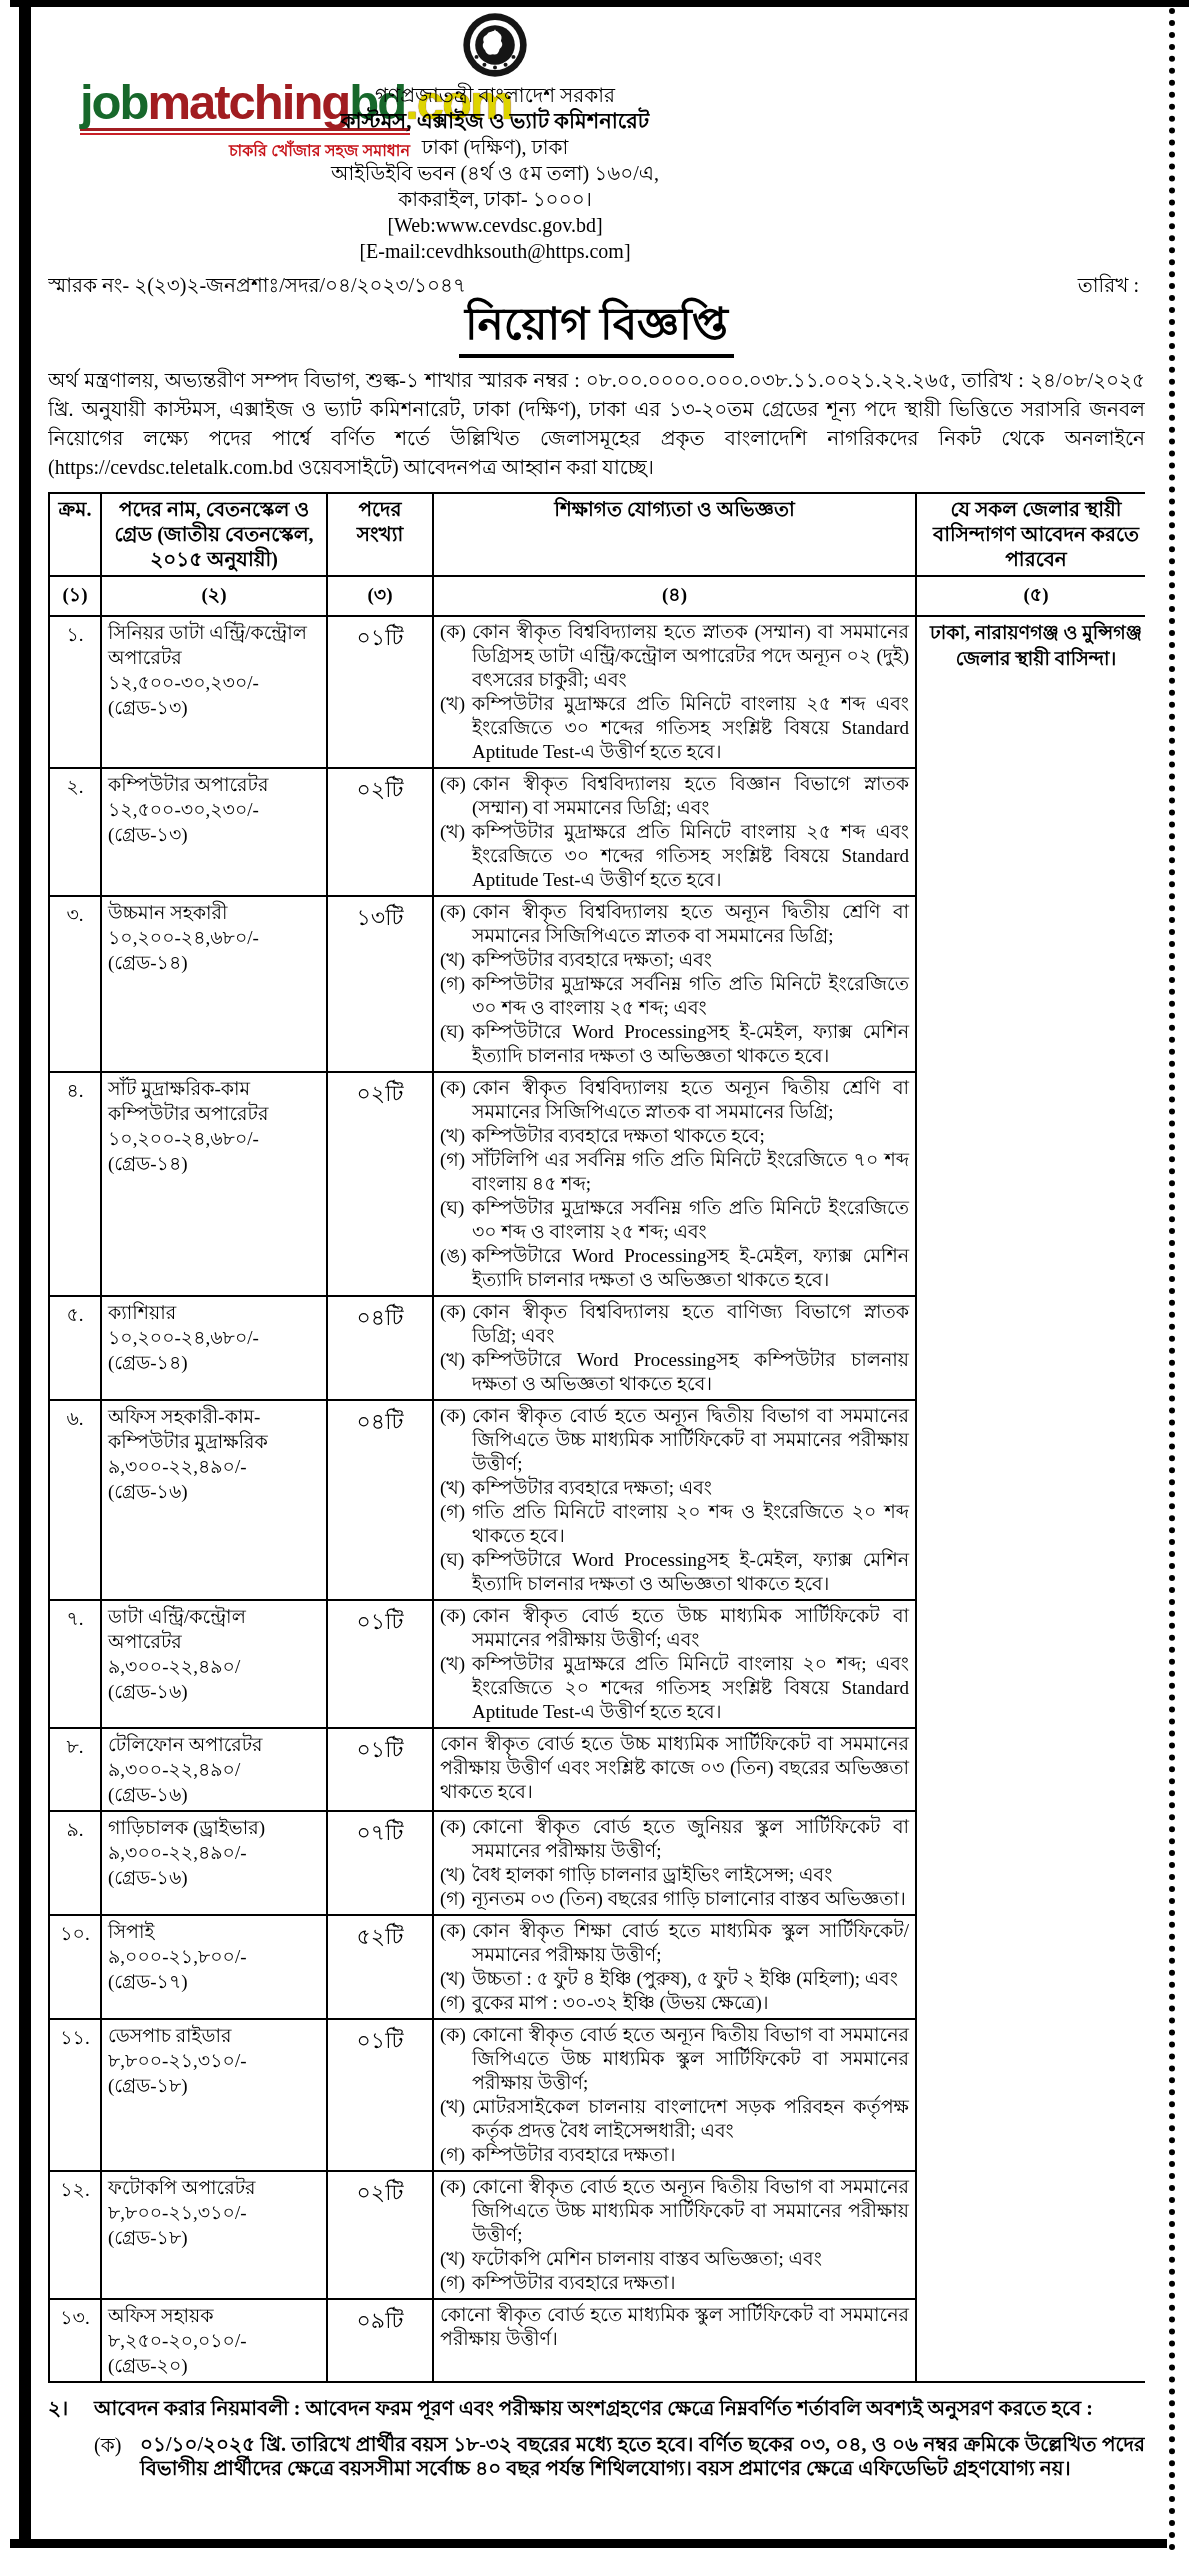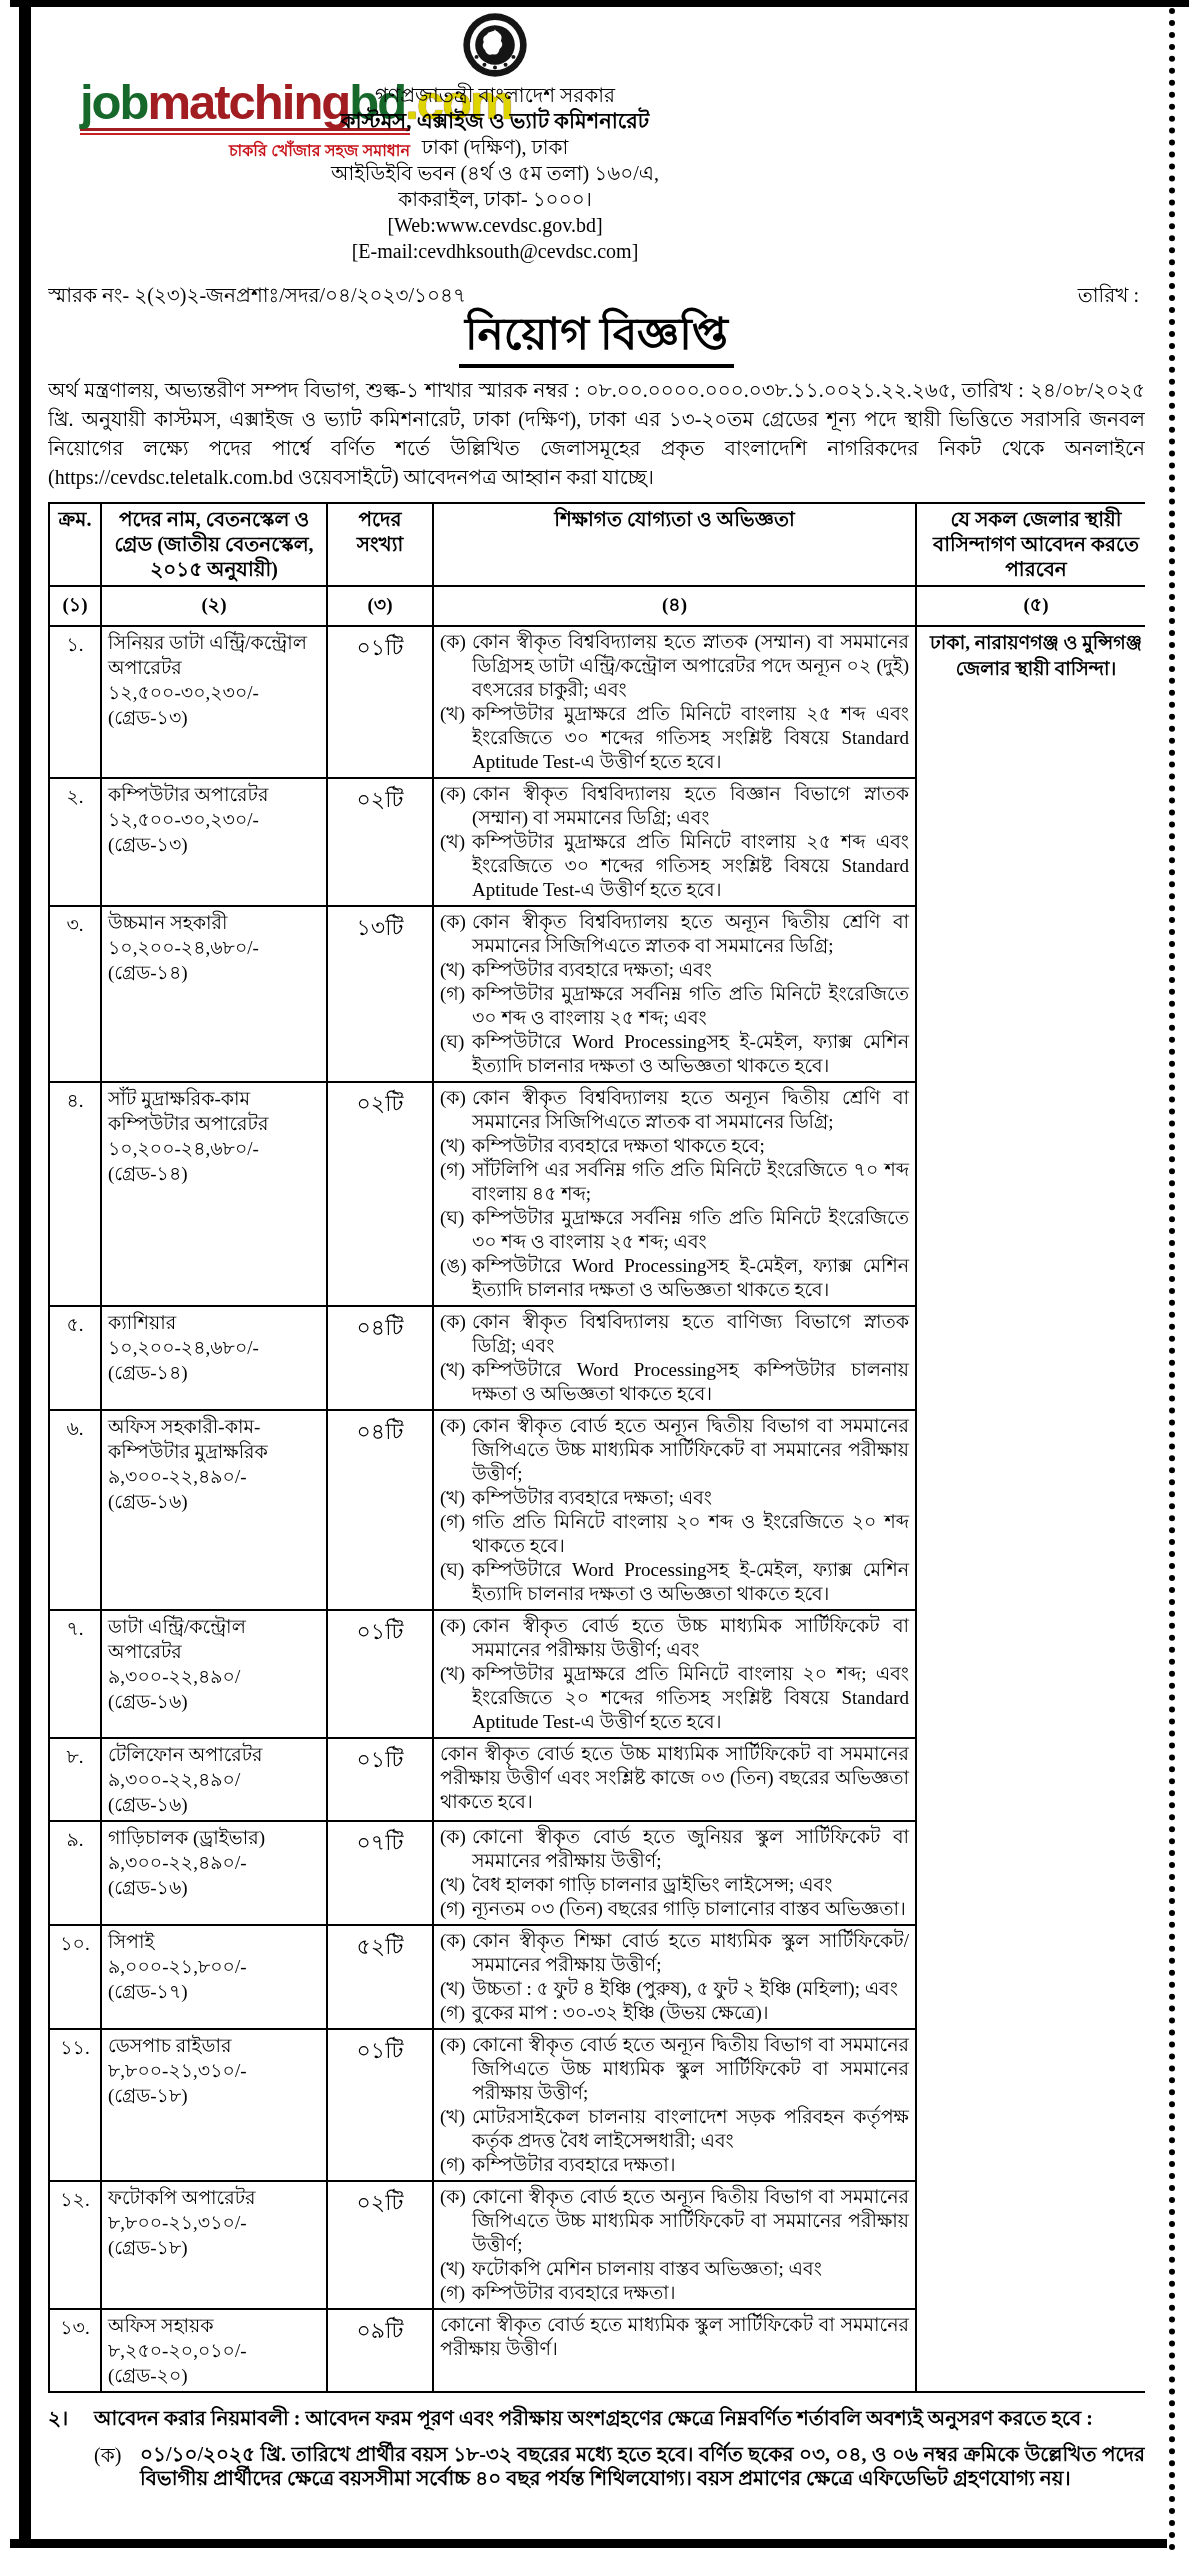--- a/index.html
+++ b/index.html
@@ -21,21 +21,21 @@
   .logo-underline{height:3px;background:#a11d21;margin:1px 0 2px 0;}
   .logo-underline2{height:2px;background:#c92027;margin:0 0 3px 0;}
   .logo-tagline{color:#c8151b;font-weight:700;font-size:16px;text-align:right;
                 font-family:"Liberation Sans","DejaVu Sans",sans-serif;}
   .letterhead{position:absolute;left:205px;top:0;width:420px;text-align:center;}
   .emblem{margin:0 auto 4px auto;width:66px;height:66px;}
   .lh-line{font-size:20px;line-height:26px;}
   .lh-bold{font-weight:700;font-size:21px;}
 
   
-  .memo-row{display:flex;justify-content:space-between;align-items:flex-start;margin-top:10px;}
+  .memo-row{display:flex;justify-content:space-between;align-items:flex-start;}
   .memo{font-size:20px;}
   .date-block{display:flex;gap:24px;font-size:20px;align-items:flex-start;padding-right:6px;}
   .date-frac{display:inline-block;text-align:center;font-weight:700;}
   .date-top{display:block;border-bottom:2px solid #000;padding:0 3px 1px 3px;}
   .date-bottom{display:block;padding-top:1px;}
 
   .title-wrap{text-align:center;margin-top:-6px;}
   .doc-title{display:inline-block;font-size:44px;font-weight:800;border-bottom:4px solid #000;
              padding:0 6px 2px 6px;line-height:1.25;}
   .intro{font-size:20px;line-height:29px;text-align:justify;margin:8px 0 10px 0;}
@@ -96,21 +96,21 @@
             <circle cx="66" cy="80" r="3" fill="#151515"></circle>
             <circle cx="78" cy="68" r="3" fill="#151515"></circle>
           </svg>
         </div>
         <div class="lh-line">গণপ্রজাতন্ত্রী বাংলাদেশ সরকার</div>
         <div class="lh-line lh-bold">কাস্টমস, এক্সাইজ ও ভ্যাট কমিশনারেট</div>
         <div class="lh-line">ঢাকা (দক্ষিণ), ঢাকা</div>
         <div class="lh-line">আইডিইবি ভবন (৪র্থ ও ৫ম তলা) ১৬০/এ,</div>
         <div class="lh-line">কাকরাইল, ঢাকা- ১০০০।</div>
         <div class="lh-line">[Web:www.cevdsc.gov.bd]</div>
-        <div class="lh-line">[E-mail:cevdhksouth@cevdsc.com]</div>
+        <div class="lh-line">[E-mail:cevdhksouth@https.com]</div>
       </div>
     </div>
 
     <div class="memo-row">
       <div class="memo">স্মারক নং- ২(২৩)২-জনপ্রশাঃ/সদর/০৪/২০২৩/১০৪৭</div>
       <div class="date-block">
         <span class="date-label">তারিখ :</span>
       </div>
     </div>
 

